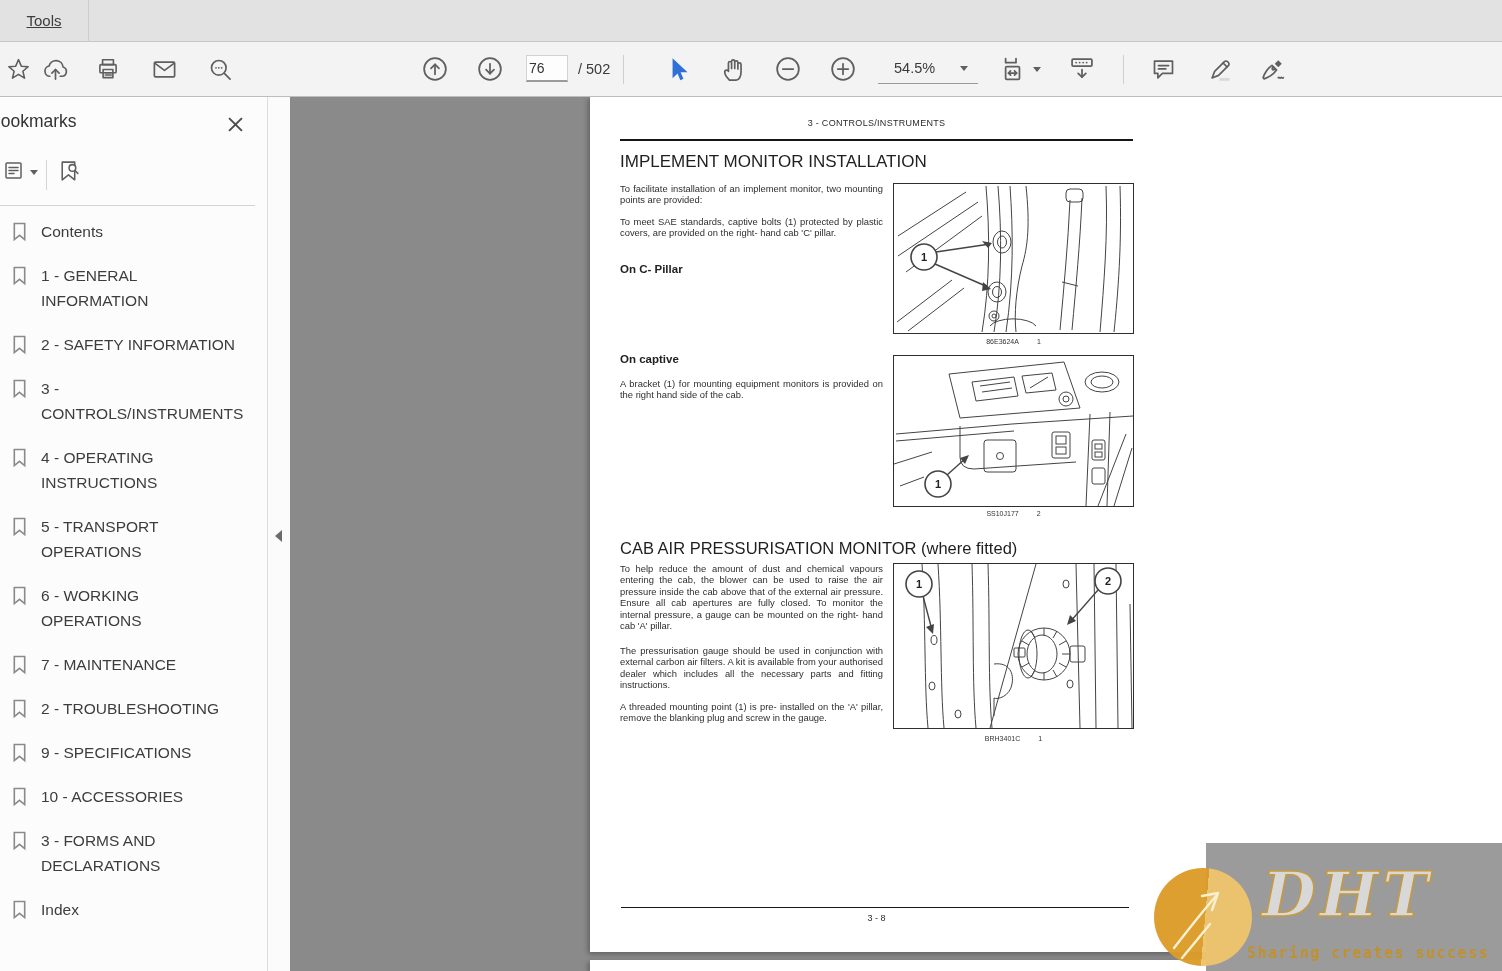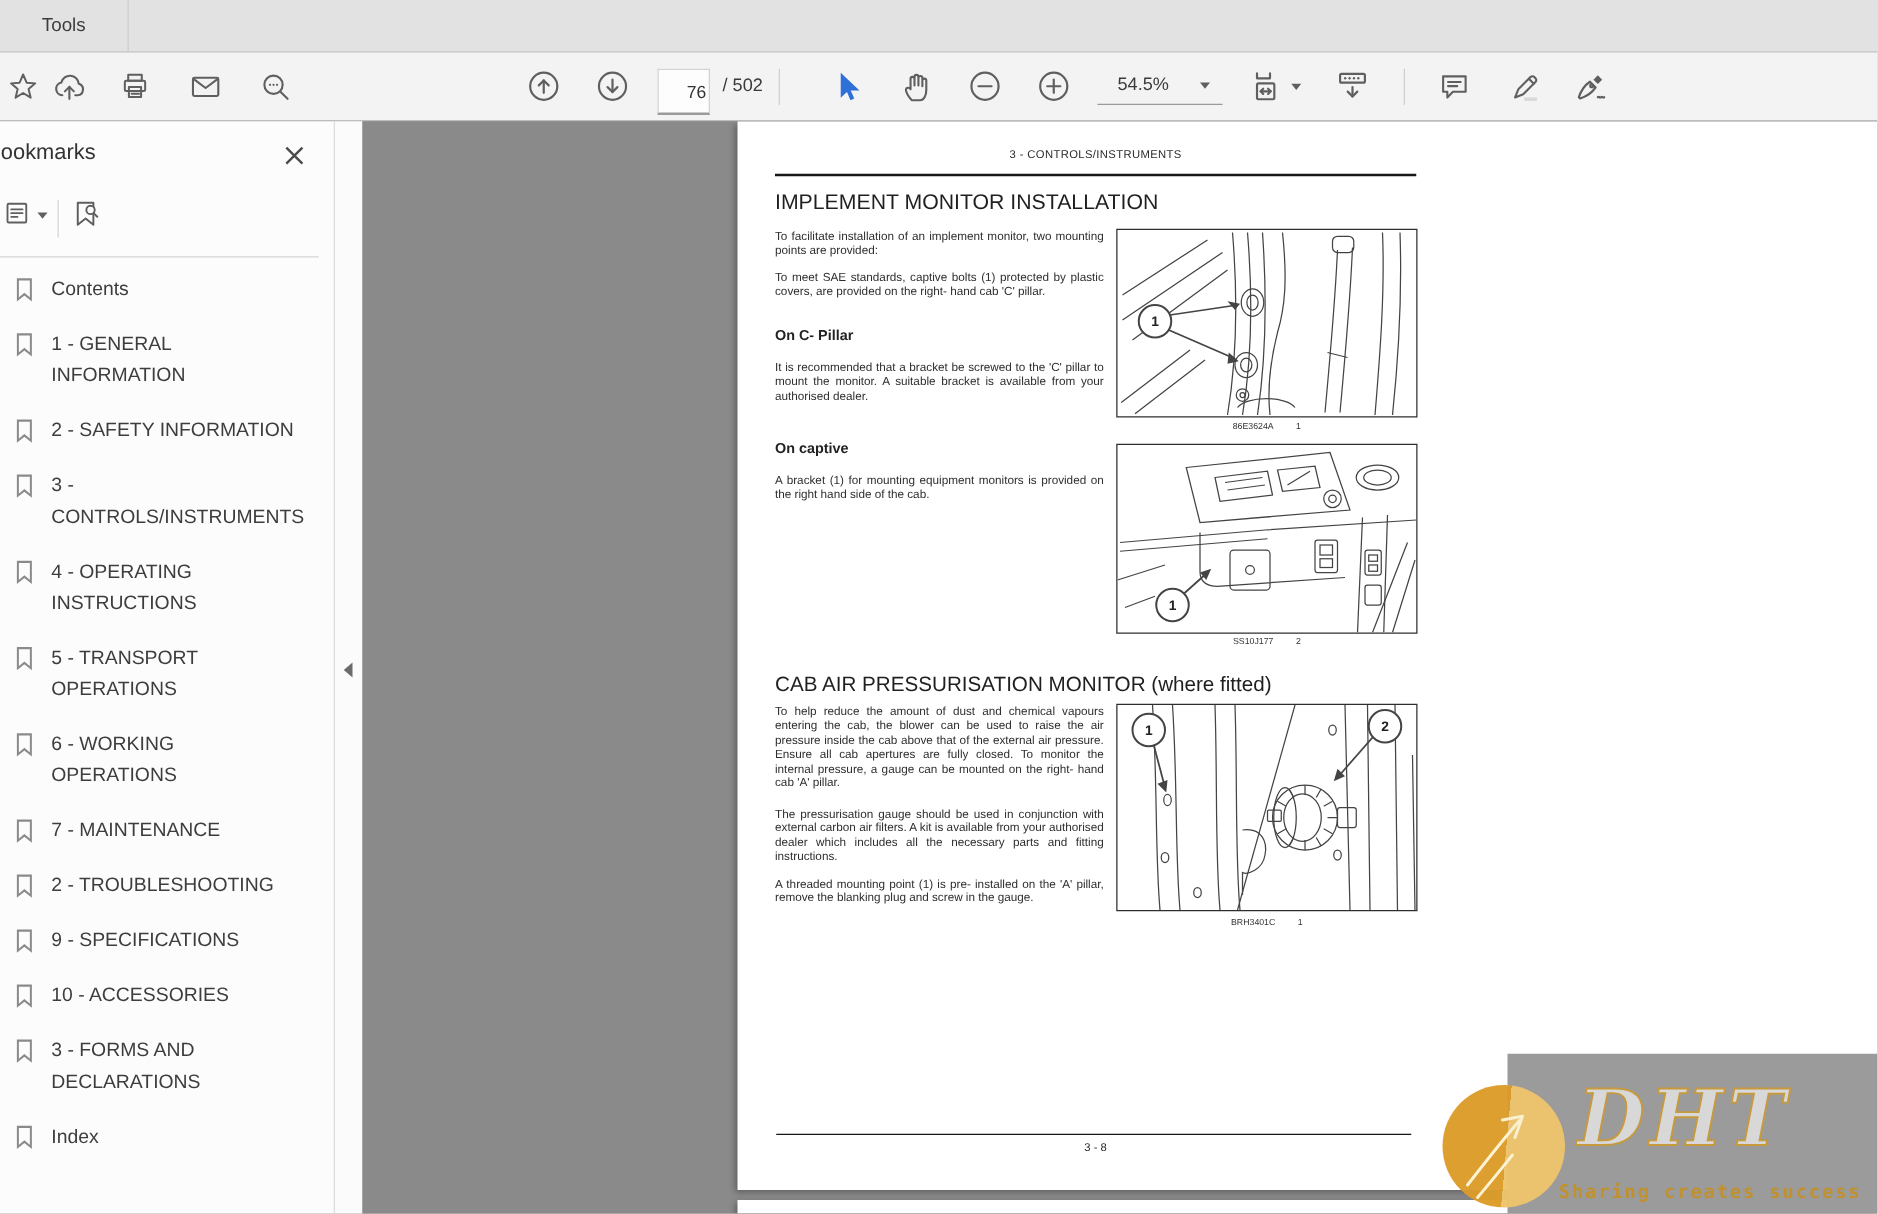--- a/index.html
+++ b/index.html
@@ -2,29 +2,29 @@
 <html><head>
 <meta charset="utf-8">
 <style>
   html,body{margin:0;padding:0;}
   body{font-family:"Liberation Sans",sans-serif;}
   .root{position:relative;width:1502px;height:971px;background:#8a8a8a;overflow:hidden;}
 
   
   .tabbar{position:absolute;left:0;top:0;width:1502px;height:42px;background:#e2e2e2;border-bottom:1px solid #c6c6c6;box-sizing:border-box;}
   .tab{position:absolute;top:0;height:42px;line-height:42px;font-size:15px;color:#3c3c3c;box-sizing:border-box;}
-  .tab-tools{left:0;width:103px;text-align:center;border-right:1px solid #cdcdcd;}
+  .tab-tools{left:0;width:89px;text-align:center;border-right:1px solid #cdcdcd;text-decoration:underline;}
   .tab-doc{left:95px;width:227px;background:#f3f3f3;border-right:1px solid #cdcdcd;padding-left:35px;height:43px;white-space:nowrap;overflow:hidden;}
 
   
   .toolbar{position:absolute;left:0;top:42px;width:1502px;height:55px;background:#f3f3f3;border-bottom:1px solid #bdbdbd;box-sizing:border-box;}
   .tbtn{position:absolute;top:9px;width:36px;height:36px;display:flex;align-items:center;justify-content:center;color:#5f5f5f;}
   .tbtn svg{stroke:#5f5f5f;fill:none;stroke-width:1.5;stroke-linecap:round;stroke-linejoin:round;}
   .vsep{position:absolute;top:13px;width:1px;height:29px;background:#cfcfcf;}
-  .pageinput{position:absolute;left:526px;top:13px;width:42px;height:37px;border:1px solid #d2d2d2;border-bottom:2px solid #9a9a9a;background:#fdfdfd;text-align:right;font-size:14px;color:#333;font-family:"Liberation Sans",sans-serif;box-sizing:border-box;}
+  .pageinput{position:absolute;left:526px;top:13px;width:42px;height:27px;border:1px solid #d2d2d2;border-bottom:2px solid #9a9a9a;background:#fdfdfd;text-align:left;font-size:14px;color:#333;font-family:"Liberation Sans",sans-serif;box-sizing:border-box;}
   .pagetotal{position:absolute;left:578px;top:0;height:55px;line-height:55px;font-size:14.5px;color:#3a3a3a;}
   .zoomctl{position:absolute;left:878px;top:12px;width:100px;height:30px;border-bottom:1px solid #9a9a9a;font-size:14.5px;color:#3a3a3a;line-height:28px;padding-left:16px;box-sizing:border-box;}
   .caret{display:inline-block;width:0;height:0;border-left:4px solid transparent;border-right:4px solid transparent;border-top:5px solid #5f5f5f;vertical-align:middle;}
   .zoomctl .caret{position:absolute;right:10px;top:12px;}
 
   
   .sidebar{position:absolute;left:0;top:97px;width:268px;height:874px;background:#fcfcfc;border-right:1px solid #dcdcdc;box-sizing:border-box;overflow:hidden;}
   .sb-title{position:absolute;left:-11px;top:14px;font-size:17.5px;color:#333;}
   .sb-close{position:absolute;left:224px;top:16px;width:22px;height:22px;display:flex;align-items:center;justify-content:center;}
   .sb-close svg{stroke:#4a4a4a;stroke-width:1.8;}
@@ -324,21 +324,20 @@
 
   <div class="canvas">
     <div class="page">
       <div class="doc-header">3 - CONTROLS/INSTRUMENTS</div>
       <div class="rule-top"></div>
 
       <div class="h1" style="top:55px">IMPLEMENT MONITOR INSTALLATION</div>
       <div class="para" style="top:86px">To facilitate installation of an implement monitor, two mounting points are provided:</div>
       <div class="para" style="top:119px">To meet SAE standards, captive bolts (1) protected by plastic covers, are provided on the right- hand cab 'C' pillar.</div>
       <div class="h2" style="top:166px">On C- Pillar</div>
-      <div class="para" style="top:191px">It is recommended that a bracket be screwed to the 'C' pillar to mount the monitor. A suitable bracket is available from your authorised dealer.</div>
       <div class="h2" style="top:256px">On captive</div>
       <div class="para" style="top:281px">A bracket (1) for mounting equipment monitors is provided on the right hand side of the cab.</div>
 
       <div class="fig" style="top:86px;height:151px">
         <svg width="239" height="149" viewBox="0 0 239 149">
           <path d="M4 52L72 8M4 72L84 18M12 88L88 32M3 138L58 96M14 147L70 104"></path>
           <path d="M92 2C96 50 96 100 88 148M104 2C108 50 108 100 100 148M116 2C119 45 120 95 112 148"></path>
           <path d="M132 2C136 40 134 62 128 82C122 106 120 130 122 148"></path>
           <ellipse cx="108" cy="58" rx="9" ry="11"></ellipse>
             <ellipse cx="108" cy="58" rx="4.5" ry="6"></ellipse>

